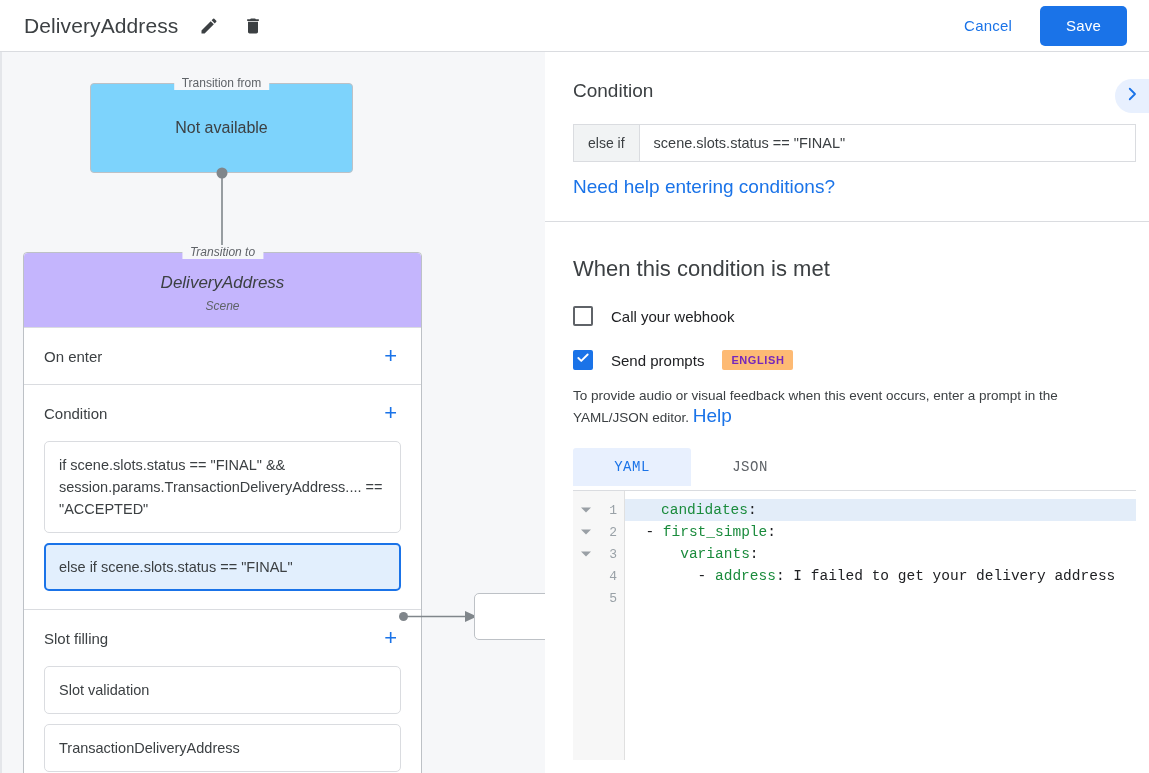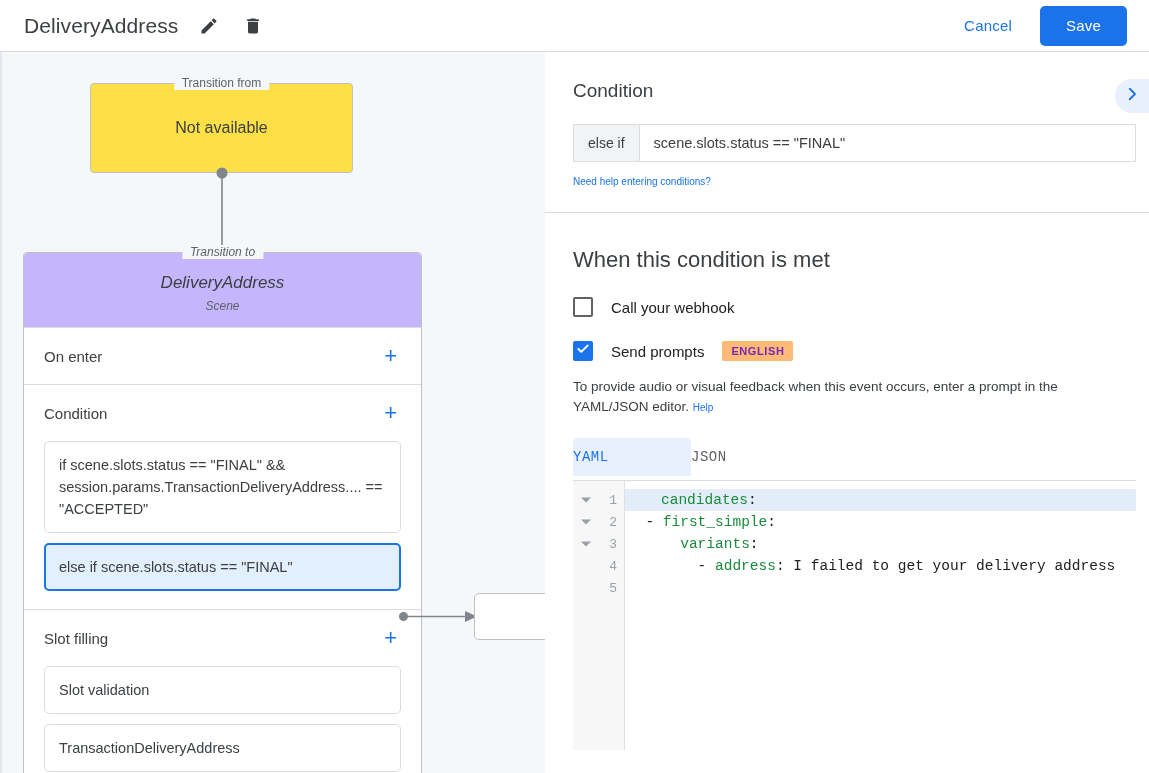--- a/index.html
+++ b/index.html
@@ -49,21 +49,21 @@
     position: absolute; left: 0; top: 52px;
     width: 545px; height: 721px;
     background: #f6f7f9;
     border-left: 2px solid #e4e6ea;
     overflow: hidden;
   }
 
   
   .node-from {
     position: absolute; left: 88px; top: 31px; width: 263px; height: 90px;
-    background: #fde047;
+    background: #7dd3fc;
     border: 1px solid #bdc1c6; border-radius: 4px;
     display: flex; align-items: center; justify-content: center;
   }
   .node-from-legend {
     position: absolute; left: 50%; top: -8px; transform: translateX(-50%);
     background: #f6f7f9; padding: 0 8px;
     font-size: 12px; color: #5f6368; white-space: nowrap;
   }
   .node-from-label { font-size: 16px; color: #3c4043; }
 
@@ -147,21 +147,21 @@
     display: flex; align-items: center; padding: 0 14px;
     font-size: 14px; color: #3c4043; white-space: nowrap;
   }
   .cond-input {
     flex: 1 1 auto; border: none; outline: none;
     padding: 0 14px; font-size: 14.5px; color: #3c4043;
     font-family: "Liberation Sans", sans-serif; background: #fff;
   }
   .link {
     display: inline-block; margin-top: 14px;
-    color: #1a73e8; font-size: 10px; text-decoration: none; cursor: pointer;
+    color: #1a73e8; font-size: 19px; text-decoration: none; cursor: pointer;
   }
   .panel-divider {
     margin-top: 23px; height: 1px; background: #dadce0; width: 604px;
     margin-left: -28px;
   }
 
   .panel-h2 { font-size: 22px; color: #3c4043; margin-top: 6px; }
 
   .check-row { display: flex; align-items: center; margin-top: 24px; }
   .cbox {
@@ -176,21 +176,21 @@
     font-size: 11px; font-weight: 700; letter-spacing: .6px;
     padding: 4px 9px; border-radius: 2px;
   }
   .help-text {
     margin-top: 16px; font-size: 13.5px; color: #3c4043; line-height: 20px;
     width: 553px;
   }
 
   .tabs { display: flex; margin-top: 20px; }
   .tab {
-    padding: 11px 0; width: 118px; 
+    padding: 11px 0; width: 118px; text-align: center;
     font-size: 14px; letter-spacing: .5px; cursor: pointer;
     font-family: "Liberation Mono", monospace;
     color: #5f6368; border-radius: 3px 3px 0 0;
   }
   .tab.active { background: #e8f0fe; color: #1a73e8; }
 
   .editor {
     margin-top: 4px; width: 563px; height: 270px;
     border-top: 1px solid #dadce0;
     display: flex; background: #ffffff; overflow: hidden;

